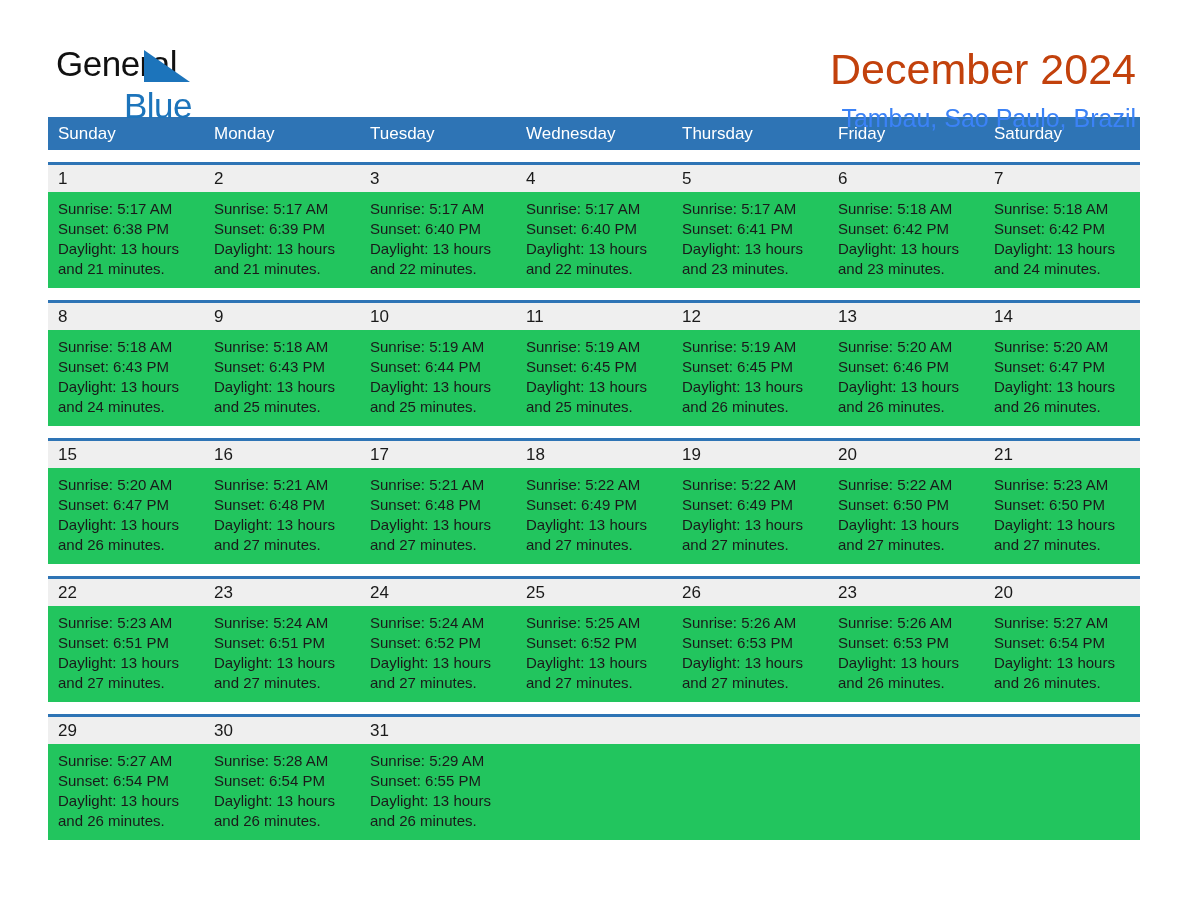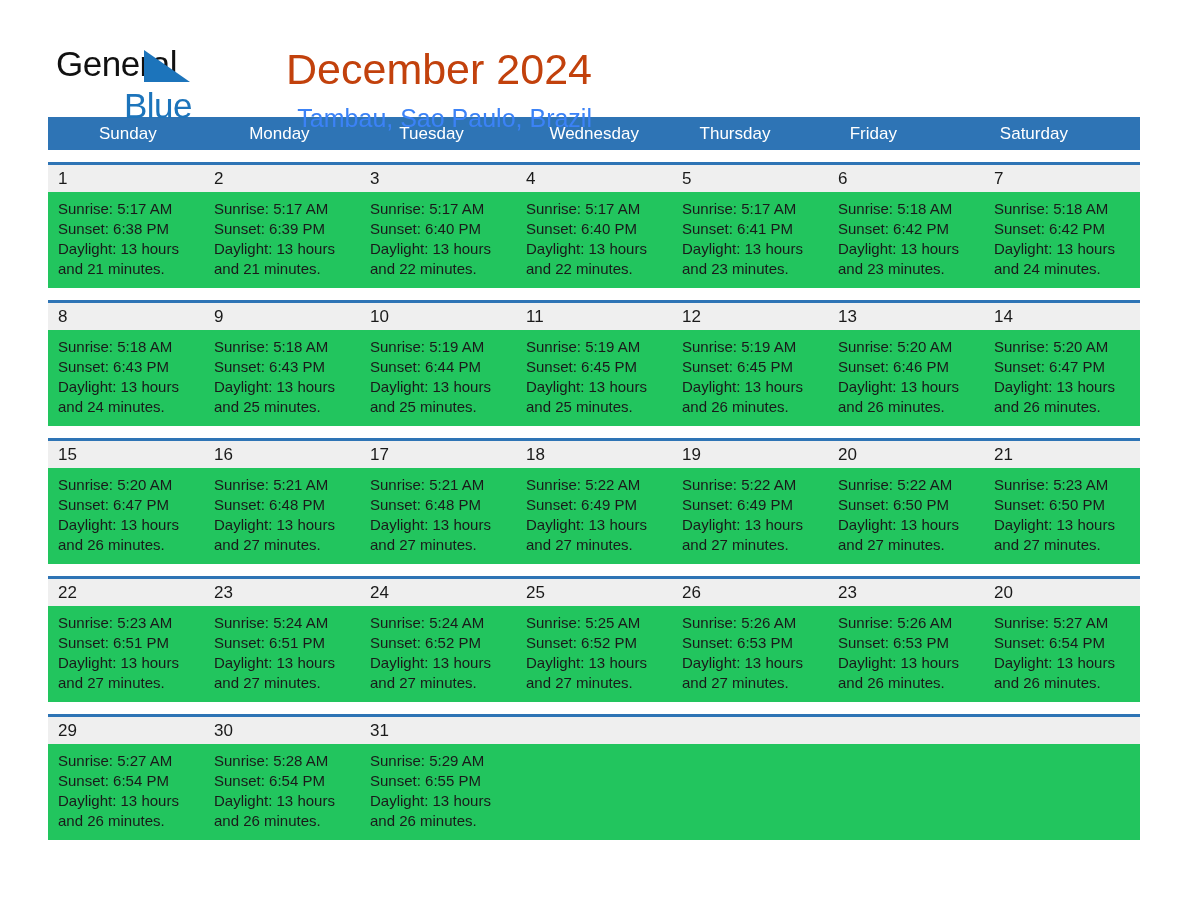--- a/index.html
+++ b/index.html
@@ -20,20 +20,21 @@
     width: 1188px;
     height: 918px;
     box-sizing: border-box;
     padding: 0 48px;
   }
 
   
   .top {
     display: flex;
     align-items: flex-start;
+    justify-content: space-between;
     padding-top: 44px;
     height: 104px;
     box-sizing: border-box;
   }
   .brand {
     position: relative;
     width: 230px;
     height: 80px;
     padding-left: 8px;
   }
@@ -90,21 +91,20 @@
   
   .calendar {
     margin-top: 13px;
     width: 1092px;
   }
   .weekday-header {
     display: grid;
     grid-template-columns: repeat(7, 1fr);
     background: #2e74b5;
     height: 33px;
-    padding-left: 41px;
   }
   .weekday {
     color: #ffffff;
     font-size: 17px;
     line-height: 33px;
     padding-left: 10px;
     white-space: nowrap;
   }
 
   .week {

